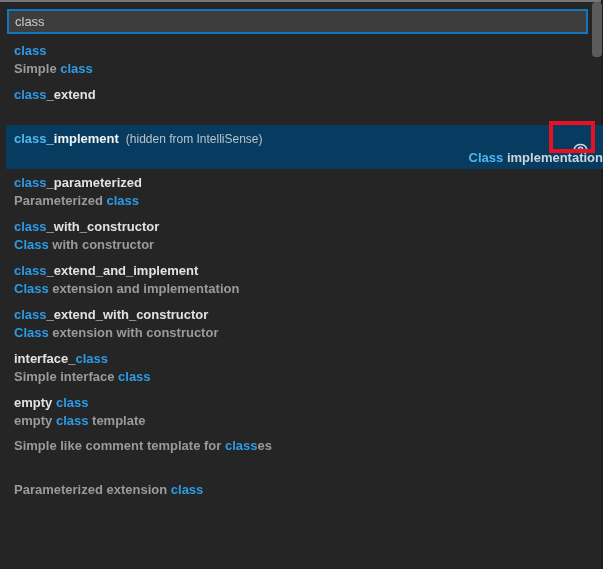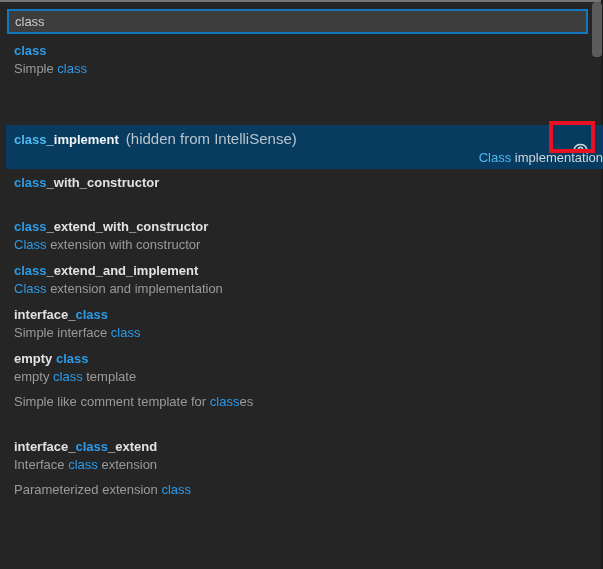--- a/index.html
+++ b/index.html
@@ -46,28 +46,28 @@
   .list-item .label-line {
     font-size: 13px;
     line-height: 19px;
     font-weight: 700;
     color: #e2e2e2;
     white-space: pre;
   }
   .list-item .label-line .hl { color: #2c9be8; }
   .list-item .note {
     font-weight: 400;
-    font-size: 15px;
+    font-size: 12px;
     color: #b9c3cc;
     margin-left: 7px;
   }
   .list-item .desc {
     font-size: 13px;
     line-height: 18px;
-    font-weight: 400;
+    font-weight: 700;
     color: #9a9a9c;
     white-space: pre;
   }
   .list-item .desc .hl { color: #2c9be8; }
   .list-item.selected { background: #073c60; }
   .list-item.selected .label-line { color: #f0f4f7; }
   .list-item.selected .label-line .hl { color: #50b8f0; }
   .list-item.selected .desc { color: #ccd6dd; text-align: right; }
   .list-item.selected .desc .hl { color: #50b8f0; }
   .eye-btn {
@@ -107,65 +107,67 @@
 
 <input class="filter-input" type="text" value="class" style="">
 
 <ul class="snippet-list">
     <li class="list-item">
     <div class="label-line"><span class="label-parts"><span class="hl">class</span></span></div>
     <div class="desc"><span>Simple </span><span class="hl">class</span></div>
 
   </li>
     <li class="list-item">
+    <div class="label-line"><span class="label-parts"><span class="hl">class</span><span>_extend</span></span></div>
 
   </li>
     <li class="list-item selected">
     <div class="label-line"><span class="label-parts"><span class="hl">class</span><span>_implement</span></span><span class="note">(hidden from IntelliSense)</span></div>
     <div class="desc"><span class="hl">Class</span><span> implementation</span></div>
     <button class="eye-btn">
       <svg width="17" height="14" viewBox="0 0 17 14" fill="none" stroke="currentColor" stroke-width="1.6" stroke-linecap="round">
         <path d="M2.2 9.2 A 6.6 6.6 0 0 1 14.8 9.2"></path>
         <circle cx="8.5" cy="9.3" r="2.1"></circle>
       </svg>
     </button>
   </li>
     <li class="list-item">
+    <div class="label-line"><span class="label-parts"><span class="hl">class</span><span>_parameterized</span></span></div>
+    <div class="desc"><span>Parameterized </span><span class="hl">class</span></div>
+
+  </li>
+    <li class="list-item">
     <div class="label-line"><span class="label-parts"><span class="hl">class</span><span>_with_constructor</span></span></div>
+    <div class="desc"><span class="hl">Class</span><span> with constructor</span></div>
+
+  </li>
+    <li class="list-item">
+    <div class="label-line"><span class="label-parts"><span class="hl">class</span><span>_extend_and_implement</span></span></div>
+    <div class="desc"><span class="hl">Class</span><span> extension and implementation</span></div>
 
   </li>
     <li class="list-item">
     <div class="label-line"><span class="label-parts"><span class="hl">class</span><span>_extend_with_constructor</span></span></div>
     <div class="desc"><span class="hl">Class</span><span> extension with constructor</span></div>
-
-  </li>
-    <li class="list-item">
-    <div class="label-line"><span class="label-parts"><span class="hl">class</span><span>_extend_and_implement</span></span></div>
-    <div class="desc"><span class="hl">Class</span><span> extension and implementation</span></div>
 
   </li>
     <li class="list-item">
     <div class="label-line"><span class="label-parts"><span>interface_</span><span class="hl">class</span></span></div>
     <div class="desc"><span>Simple interface </span><span class="hl">class</span></div>
 
   </li>
     <li class="list-item">
     <div class="label-line"><span class="label-parts"><span>empty </span><span class="hl">class</span></span></div>
     <div class="desc"><span>empty </span><span class="hl">class</span><span> template</span></div>
 
   </li>
     <li class="list-item">
     <div class="desc"><span>Simple like comment template for </span><span class="hl">class</span><span>es</span></div>
 
   </li>
     <li class="list-item">
-    <div class="label-line"><span class="label-parts"><span>interface_</span><span class="hl">class</span><span>_extend</span></span></div>
-    <div class="desc"><span>Interface </span><span class="hl">class</span><span> extension</span></div>
-
-  </li>
-    <li class="list-item">
     <div class="desc"><span>Parameterized extension </span><span class="hl">class</span></div>
 
   </li>
   </ul>
 
 <div class="scrollbar-thumb"></div>
 <div class="annotation-box"></div>
 
 </body></html>

